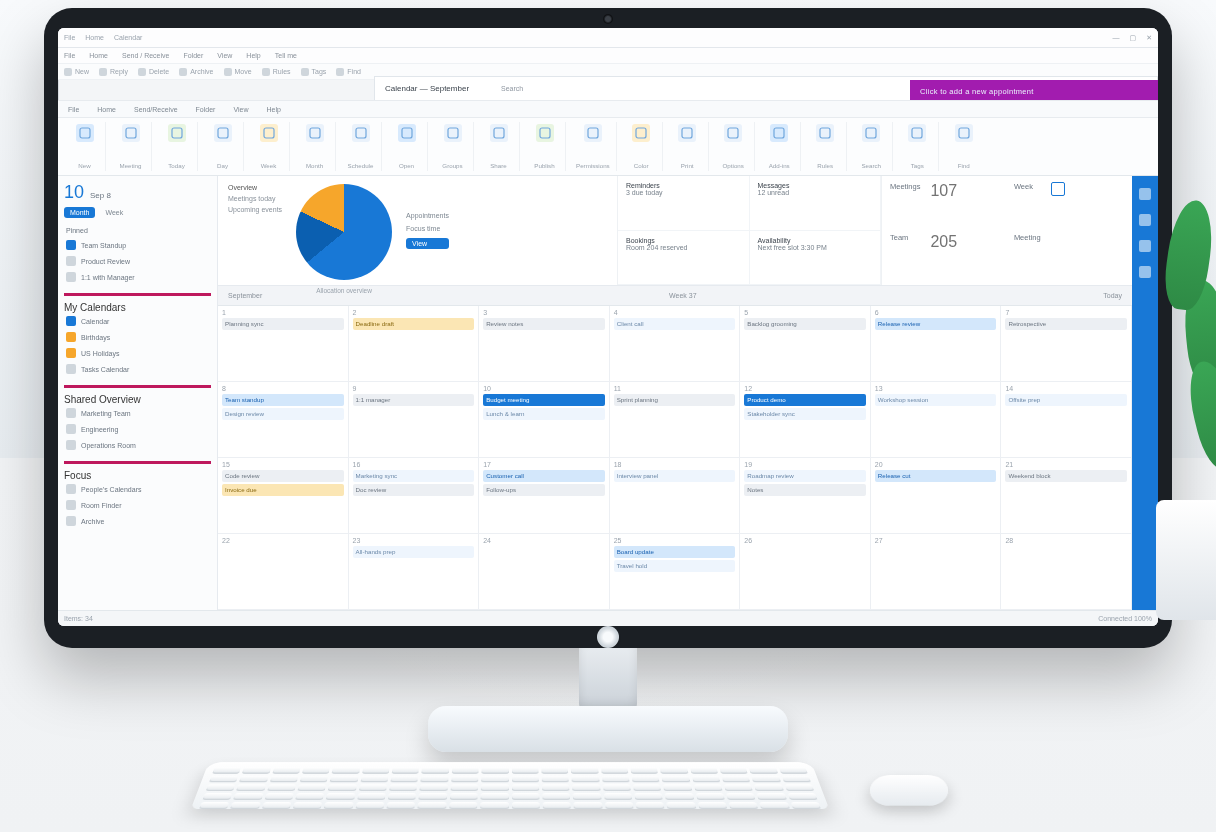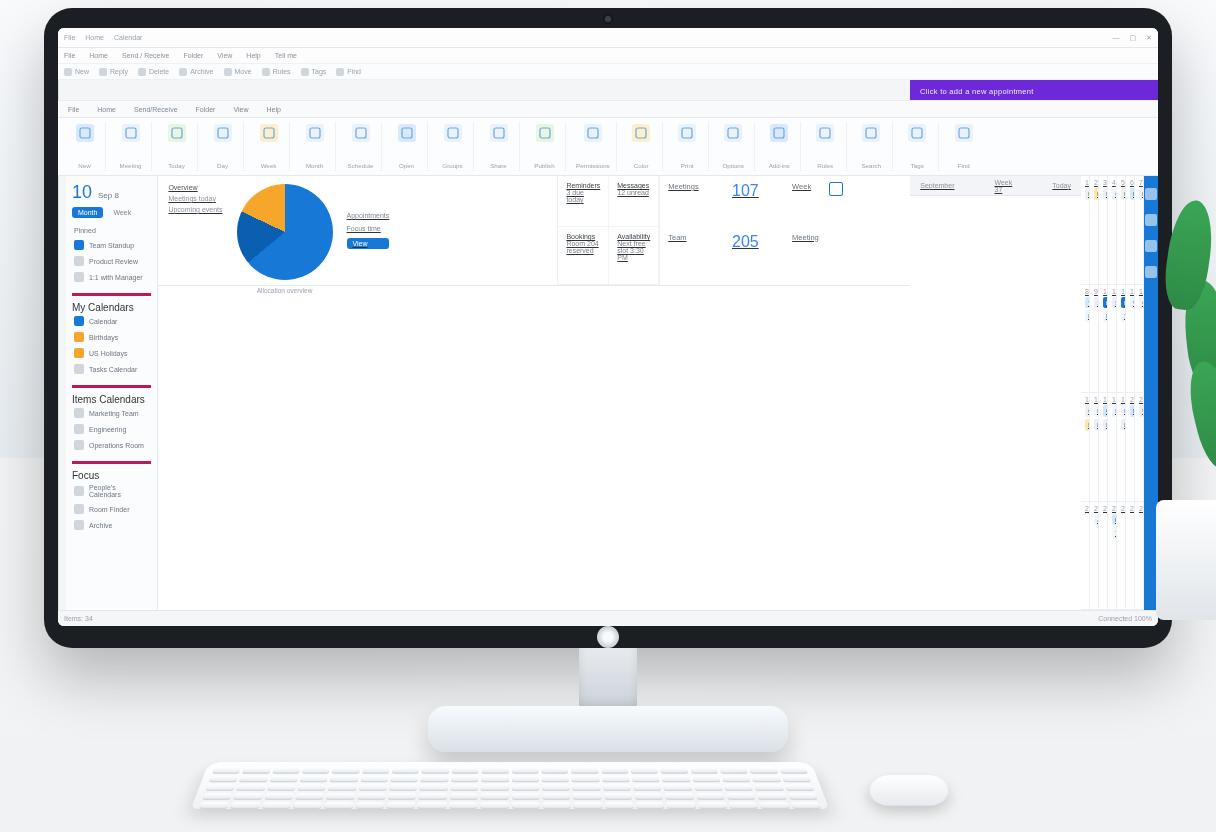--- a/index.html
+++ b/index.html
@@ -44,21 +44,21 @@
             font-size:7px;color:#9aa3ad;padding:0 6px;gap:10px;}
   .titlebar .grow{flex:1;}
   .menubar{height:16px;background:#fdfdfe;display:flex;align-items:center;gap:14px;padding:0 6px;
            font-size:7px;color:#8a929b;border-bottom:1px solid #eef1f4;}
   .quickbar{height:16px;background:#fbfcfd;display:flex;align-items:center;gap:10px;padding:0 6px;
             font-size:7px;color:#9aa3ad;border-bottom:1px solid #eef1f4;}
   .quickbar .chip{display:flex;align-items:center;gap:3px;}
   .dot{width:8px;height:8px;border-radius:2px;background:#cfd6dc;display:inline-block;}
 
   
-  .banner{position:absolute;right:0;top:52px;width:248px;height:22px;background:#6d28d9;color:#eaf3fc;
+  .banner{position:absolute;right:0;top:52px;width:248px;height:22px;background:#a21caf;color:#eaf3fc;
           font-size:7.5px;display:flex;align-items:center;padding:0 10px;letter-spacing:.3px;margin-left:6px;}
 
   
   .subwin{position:absolute;left:316px;top:48px;right:0;height:24px;background:#fff;
           border:1px solid #e1e6eb;border-bottom:none;display:flex;align-items:center;gap:16px;
           padding:0 10px;font-size:7px;color:#8f97a1;}
   .subwin .t{font-size:8px;color:#3b434c;}
 
   
   .ribbon-tabs{position:absolute;left:0;right:0;top:72px;height:18px;background:#f8fafc;
@@ -70,54 +70,54 @@
           padding:2px 6px;border-right:1px solid #eef1f4;min-width:42px;}
   .rgroup:last-child{border-right:none;}
   .ricon{width:18px;height:18px;border-radius:3px;background:#eaf2fb;display:flex;align-items:center;justify-content:center;}
   .ricon.b{background:#d8eafd;}
   .ricon.g{background:#e8f5e1;}
   .ricon.y{background:#fdefce;}
   .ricon svg{display:block;}
   .rlabel{font-size:6.2px;color:#9aa3ad;white-space:nowrap;}
 
   
-  .body{position:absolute;left:0;right:0;top:148px;bottom:16px;display:flex;margin-left:8px;}
+  .body{position:absolute;left:0;right:0;top:148px;bottom:16px;display:flex;}
   .sidebar{width:160px;background:#fbfcfd;border-right:1px solid #e6eaef;padding:6px 6px 6px 6px;overflow:hidden;}
   .sb-date{display:flex;align-items:baseline;gap:6px;margin-bottom:4px;}
   .sb-date .num{font-size:18px;color:#1878d6;font-weight:300;}
   .sb-date .lbl{font-size:8px;color:#6b7580;}
   .sb-tabs{display:flex;gap:4px;margin-bottom:6px;}
   .sb-tabs span{font-size:7px;padding:2px 6px;border-radius:3px;color:#7e8892;}
   .sb-tabs .on{background:#1878d6;color:#fff;}
   .sb-row{display:flex;align-items:center;gap:5px;padding:3px 2px;font-size:7px;color:#6b7580;}
   .sb-row .sq{width:10px;height:10px;border-radius:2px;background:#eaf2fb;flex:none;}
   .sb-row .sq.o{background:#f6a62b;}
   .sb-row .sq.b{background:#1878d6;}
   .sb-row .sq.g{background:#cfd6dc;}
   .sb-sec{margin-top:8px;border-top:3px solid #be185d;padding-top:6px;}
 
-  .main{flex:1;display:flex;flex-direction:row;background:#fff;text-decoration:underline;}
+  .main{flex:1;display:flex;flex-direction:column;background:#fff;}
 
   
   .dash{height:110px;display:flex;border-bottom:1px solid #e6eaef;}
   .dash-left{width:400px;border-right:1px solid #eef1f4;padding:8px 10px;display:flex;gap:14px;}
   .mini{display:flex;flex-direction:column;gap:4px;font-size:7px;color:#8a929b;}
   .mini .t{color:#555;}
   .pie{width:96px;height:96px;position:relative;}
   .pie .ring{position:absolute;inset:0;border-radius:50%;
      background:conic-gradient(#1878d6 0 64%,#0b5fb0 64% 82%,#f6a62b 82% 100%);}
   .pie .cap{position:absolute;left:0;right:0;bottom:-14px;text-align:center;font-size:6.5px;color:#9aa3ad;}
   .pie-side{display:flex;flex-direction:column;gap:6px;font-size:7px;color:#7e8892;justify-content:center;}
   .badge{display:inline-block;padding:2px 6px;background:#1878d6;color:#fff;border-radius:3px;font-size:7px;}
 
   .dash-mid{flex:1;border-right:1px solid #eef1f4;display:grid;grid-template-columns:1fr 1fr;}
   .dcell{border-right:1px solid #f1f4f7;border-bottom:1px solid #f1f4f7;padding:6px 8px;font-size:7px;color:#78828c;}
   .dcell .h{color:#3b434c;}
   .dash-right{width:250px;background:#fff;padding:6px 8px;display:grid;grid-template-columns:auto 1fr auto 1fr;gap:4px 10px;font-size:7.5px;color:#6b7580;}
-  .big{font-size:16px;color:#3b82f6;text-align:center;}
+  .big{font-size:16px;color:#737373;}
   .kico{width:14px;height:14px;border:1px solid #1878d6;border-radius:2px;}
 
   
   .calhdr{height:20px;background:#f2f4f7;border-bottom:1px solid #e3e8ec;display:flex;align-items:center;
           padding:0 10px;font-size:7px;color:#8a929b;gap:20px;}
   .calhdr .grow{flex:1;}
 
   
   .cal{flex:1;display:grid;grid-template-columns:repeat(7,1fr);grid-auto-rows:1fr;}
   .day{border-right:1px solid #eceff3;border-bottom:1px solid #eceff3;padding:3px 4px;font-size:6.8px;color:#8a929b;position:relative;overflow:hidden;}
@@ -197,20 +197,25 @@
         <span class="chip">
             <span class="dot"></span>
             <span>Tags</span>
           </span>
         <span class="chip">
             <span class="dot"></span>
             <span>Find</span>
           </span>
       </div>
 
+      <div class="subwin">
+        <span class="t">Calendar — September</span>
+        <span class="grow"></span>
+        <span>Search</span>
+      </div>
 
       <div class="banner">Click to add a new appointment</div>
 
       <div class="ribbon-tabs">
         <span>File</span>
         <span>Home</span>
         <span>Send/Receive</span>
         <span>Folder</span>
         <span>View</span>
         <span>Help</span>
@@ -419,21 +424,21 @@
               </div>
               <div class="sb-row">
                 <span class="sq o"></span>
                  <span>US Holidays</span>
               </div>
               <div class="sb-row">
                 <span class="sq g"></span>
                  <span>Tasks Calendar</span>
               </div>
             </div>
-          <div class="sb-sec">Items Calendars</div>
+          <div class="sb-sec">Shared Overview</div>
           <div id="sb3">
               <div class="sb-row">
                 <span class="sq g"></span>
                  <span>Marketing Team</span>
               </div>
               <div class="sb-row">
                 <span class="sq g"></span>
                  <span>Engineering</span>
               </div>
               <div class="sb-row">

